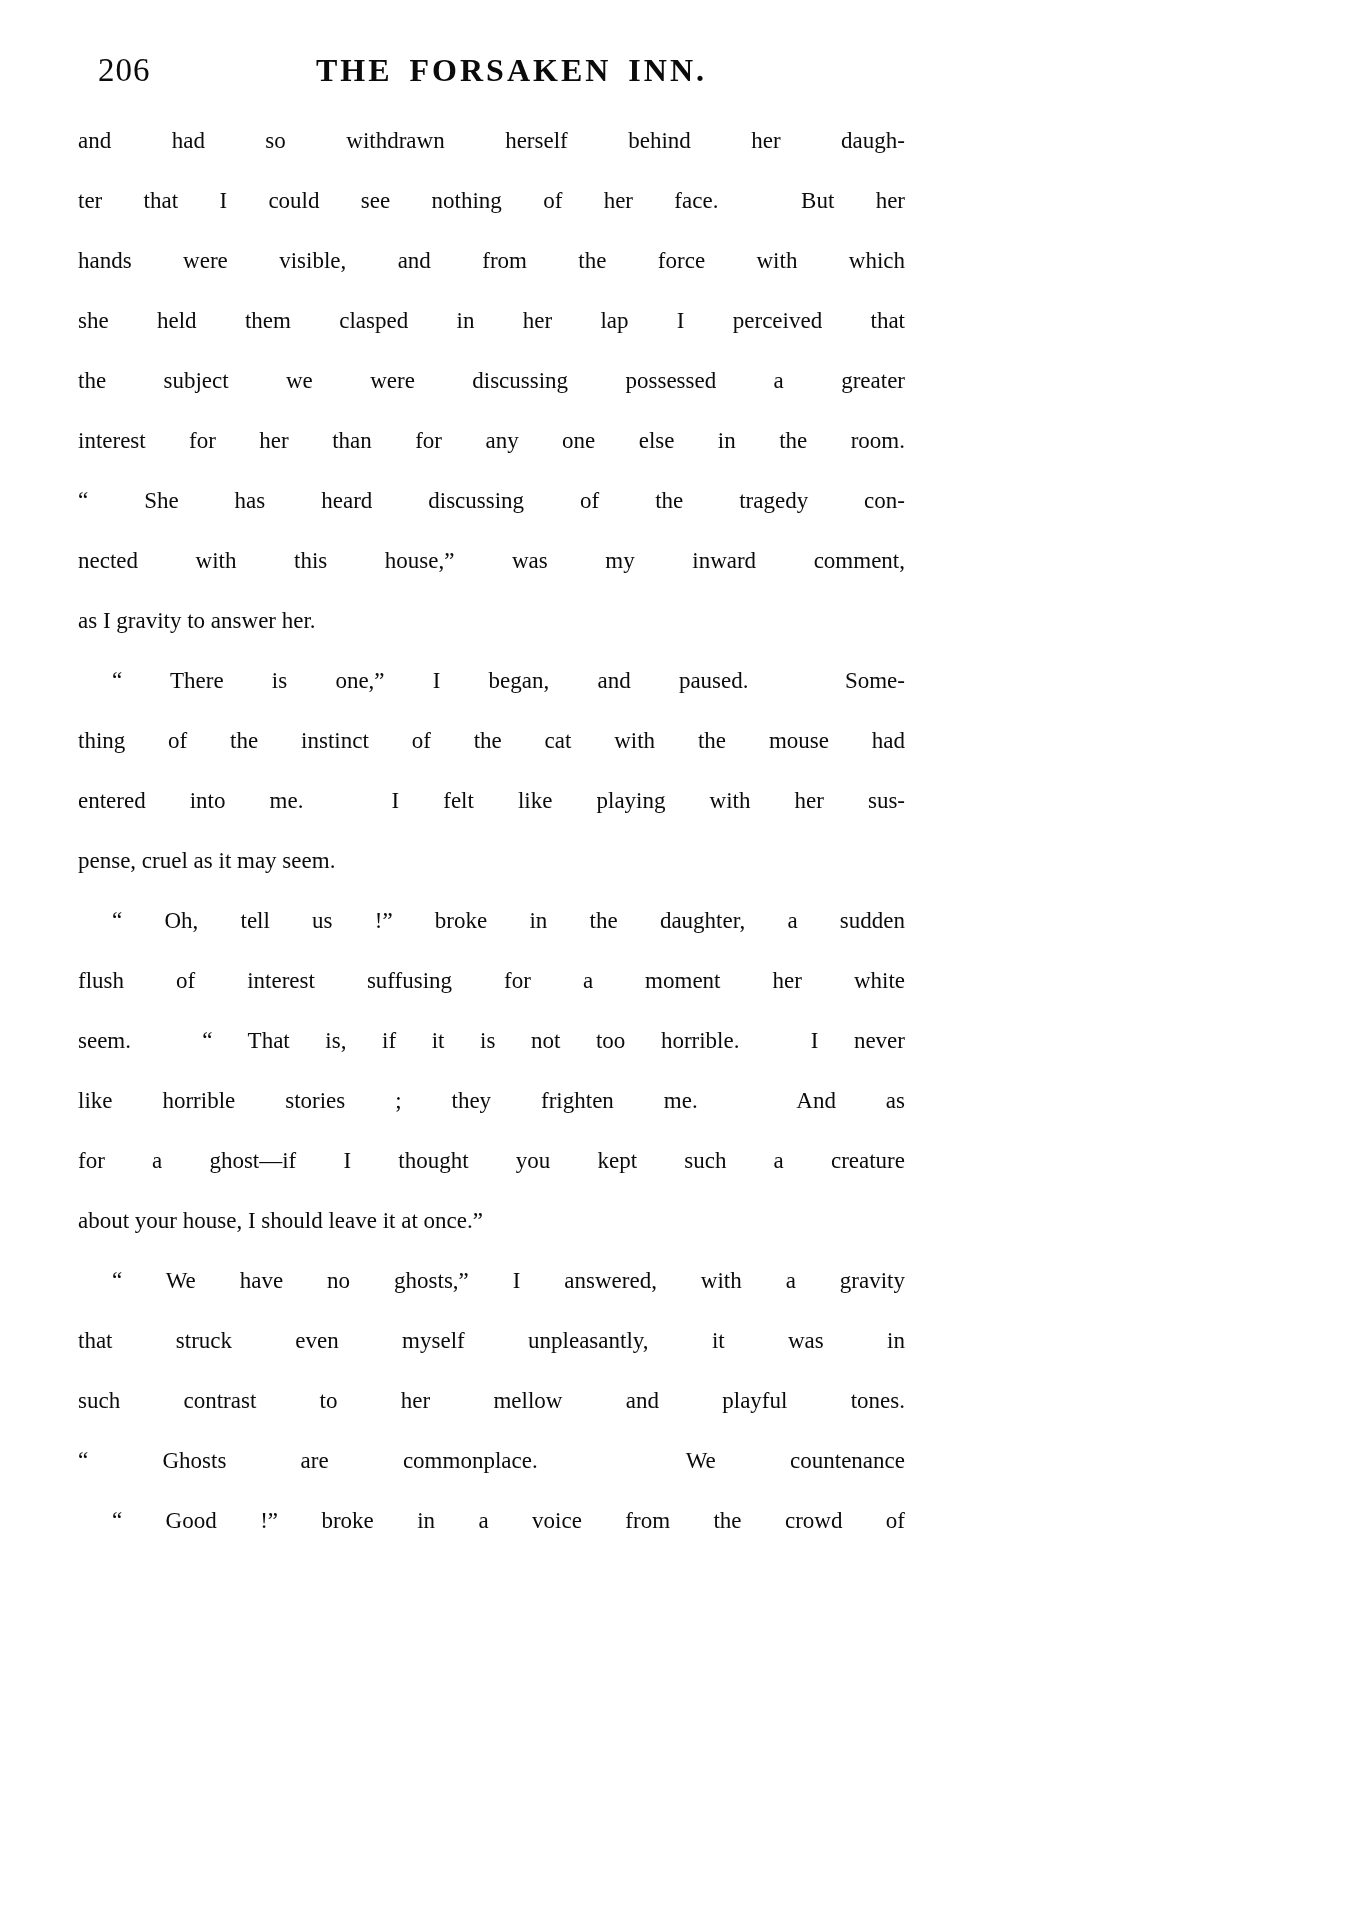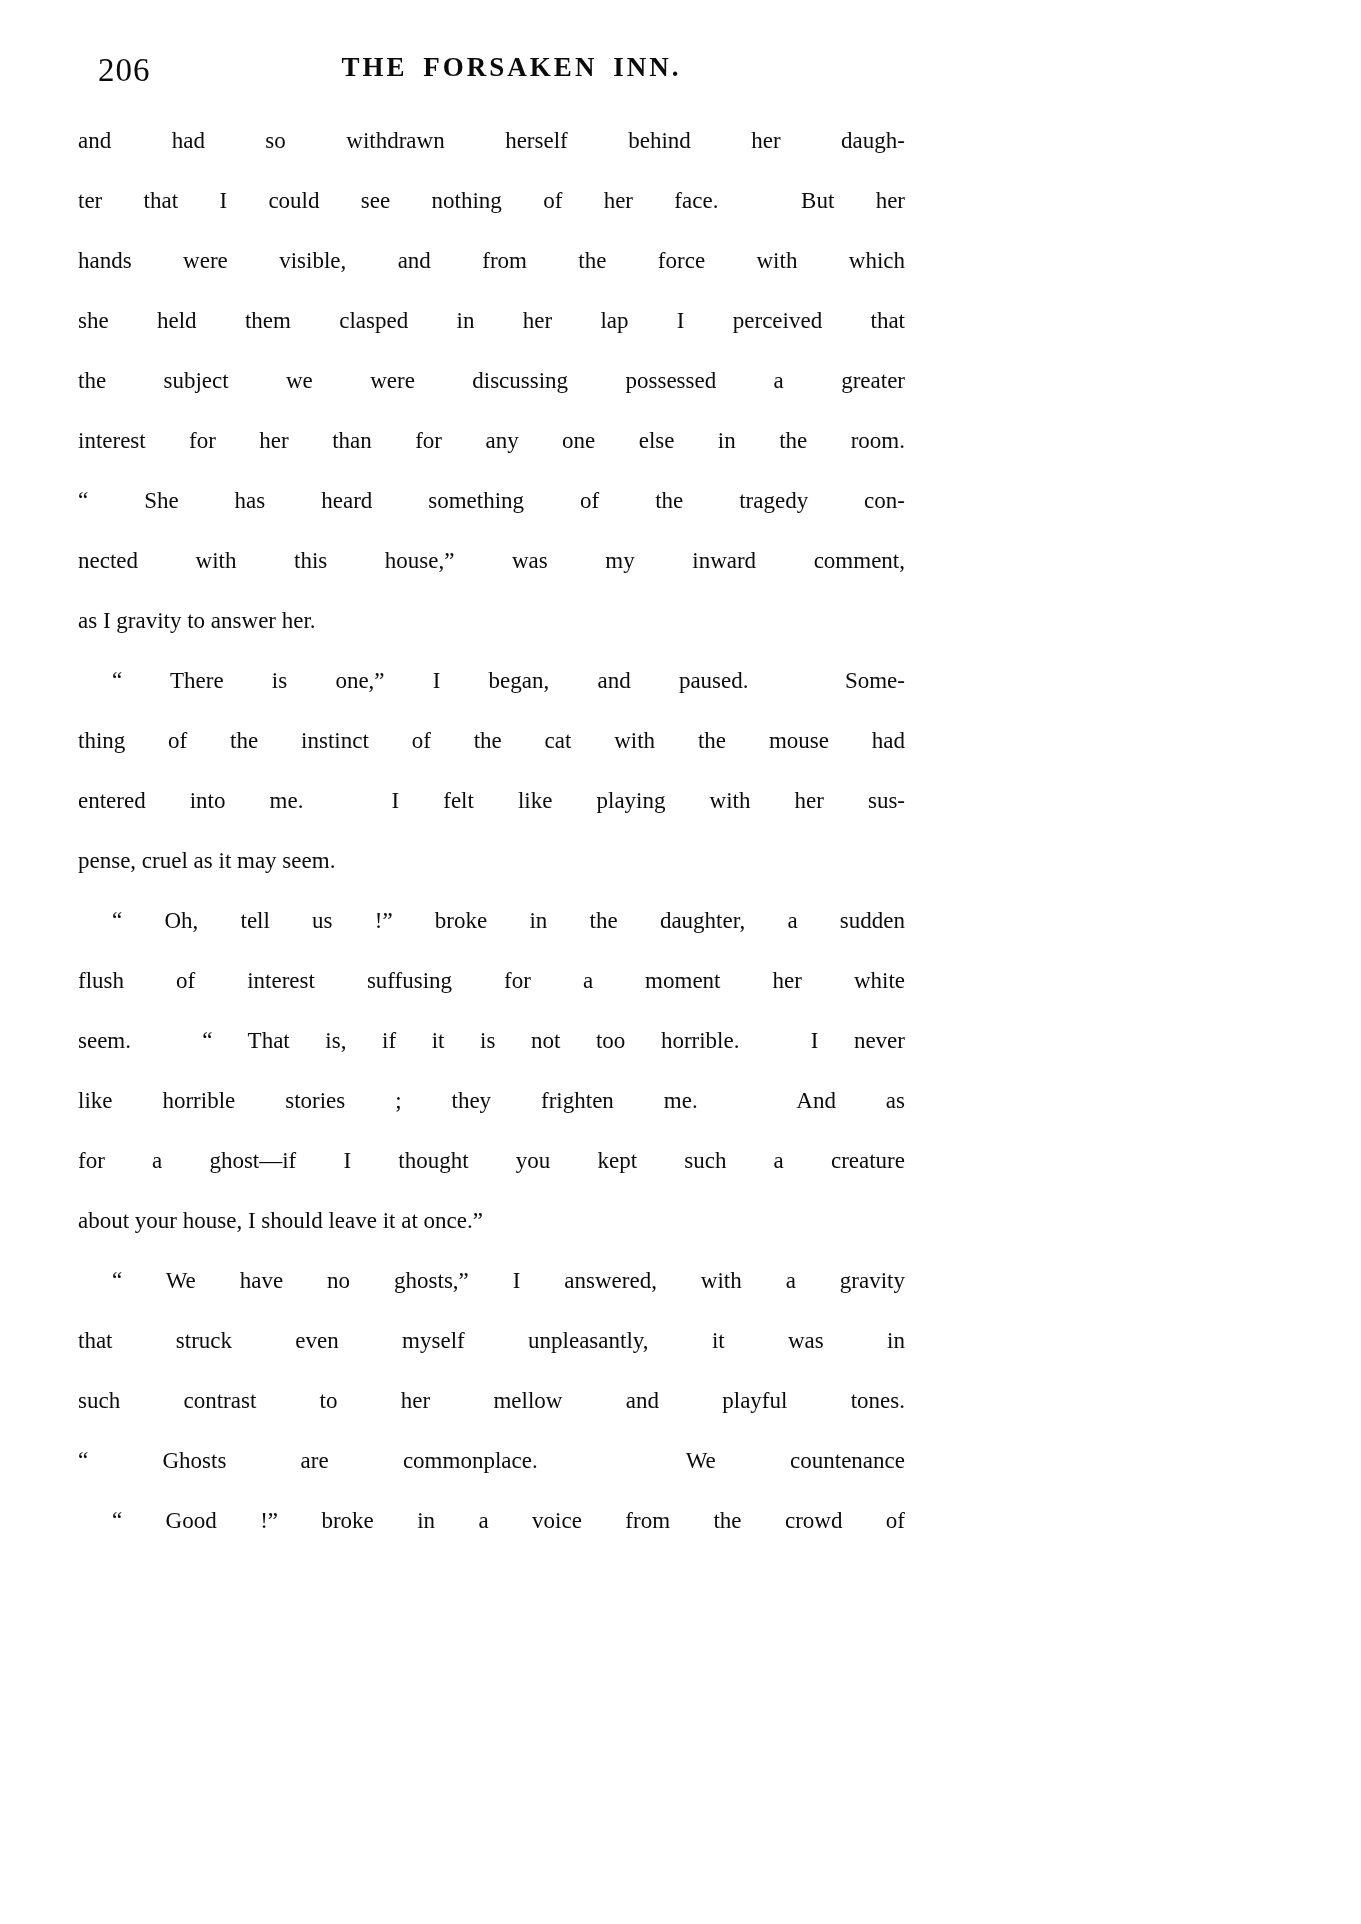--- a/index.html
+++ b/index.html
@@ -30,21 +30,21 @@
     top: 4px;
     font-size: 33px;
     letter-spacing: 1px;
   }
   .running-title {
     position: absolute;
     left: 0;
     right: 0;
     top: 4px;
     text-align: center;
-    font-size: 27px;
+    font-size: 32px;
     font-weight: bold;
     letter-spacing: 3px;
     word-spacing: 6px;
   }
   .textblock {
     position: absolute;
     top: 111px;
     left: 78px;
     width: 827px;
     font-size: 23px;
@@ -75,21 +75,21 @@
     <span class="running-title">THE FORSAKEN INN.</span>
   </div>
 
   <div class="textblock">
     <div class="line">and had so withdrawn herself behind her daugh-</div>
     <div class="line">ter that I could see nothing of her face.  But her</div>
     <div class="line">hands were visible, and from the force with which</div>
     <div class="line">she held them clasped in her lap I perceived that</div>
     <div class="line">the subject we were discussing possessed a greater</div>
     <div class="line">interest for her than for any one else in the room.</div>
-    <div class="line">“ She has heard something of the tragedy con-</div>
+    <div class="line">“ She has heard discussing of the tragedy con-</div>
     <div class="line">nected with this house,” was my inward comment,</div>
     <div class="line pe">as I gravity to answer her.</div>
     <div class="line ind">“ There is one,” I began, and paused.  Some-</div>
     <div class="line">thing of the instinct of the cat with the mouse had</div>
     <div class="line">entered into me.  I felt like playing with her sus-</div>
     <div class="line pe">pense, cruel as it may seem.</div>
     <div class="line ind">“ Oh, tell us !” broke in the daughter, a sudden</div>
     <div class="line">flush of interest suffusing for a moment her white</div>
     <div class="line">seem.  “ That is, if it is not too horrible.  I never</div>
     <div class="line">like horrible stories ; they frighten me.  And as</div>

